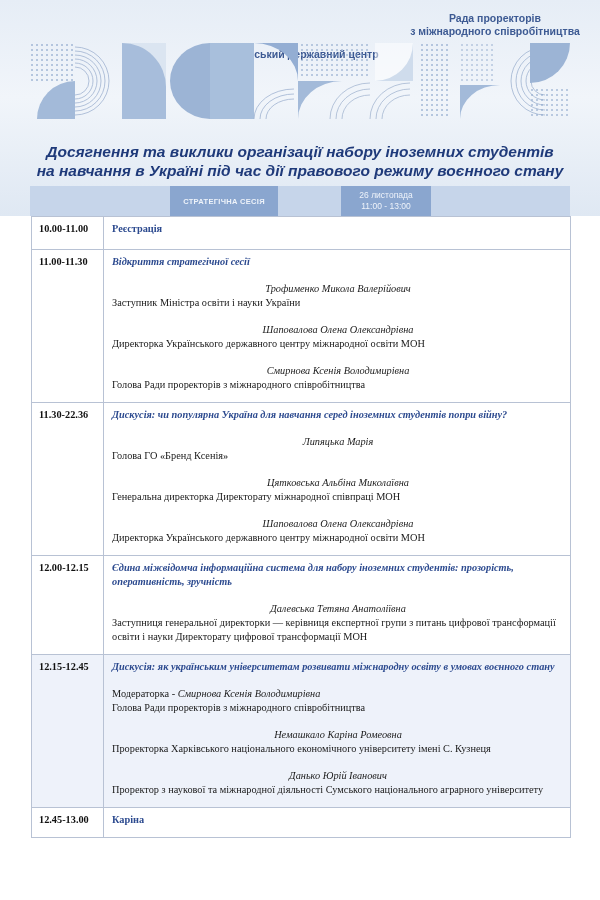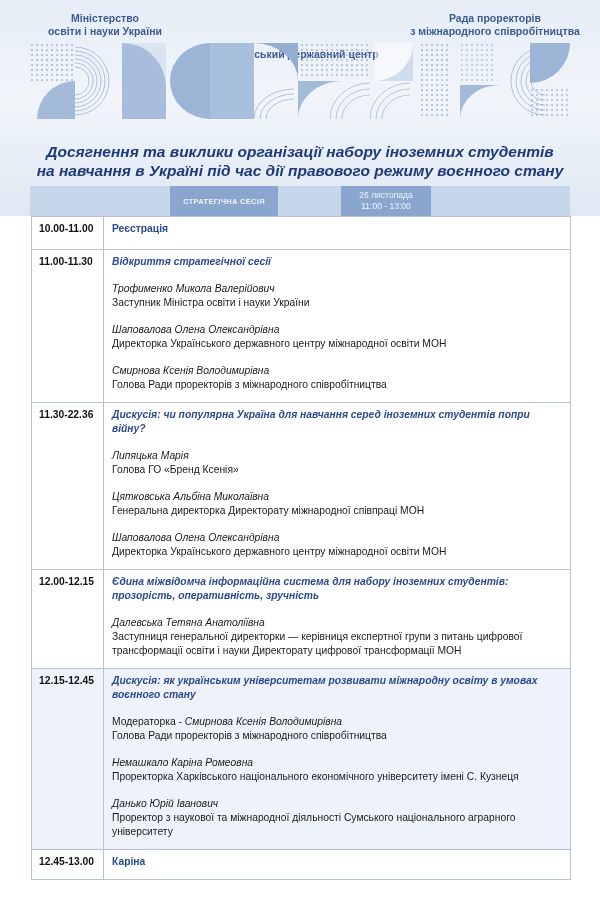--- a/index.html
+++ b/index.html
@@ -25,41 +25,37 @@
   .session-bar { position: absolute; left: 30px; top: 186px; width: 540px; height: 30px;
                  background: #c6d5ea; }
   .session-label { position: absolute; left: 140px; top: 0; width: 108px; height: 30px;
                    background: #8aa6cf; color: #eef3fa; font-size: 7.5px; font-weight: bold;
                    letter-spacing: .3px; display: flex; align-items: center; justify-content: center; }
   .session-date { position: absolute; left: 311px; top: 0; width: 90px; height: 30px;
                   background: #8aa6cf; color: #eef3fa; font-size: 8.5px; line-height: 11px;
                   text-align: center; padding-top: 4px; }
 
   table.agenda { position: absolute; left: 31px; top: 216px; width: 540px;
-                 border-collapse: collapse; font-family: Liberation Sans, sans-serif; }
+                 border-collapse: collapse; font-family: Liberation Serif, serif; }
   table.agenda td { border: 1px solid #b8c2d4; vertical-align: top; font-size: 10.3px;
                     line-height: 14px; color: #1a1a1a; }
   table.agenda td.time { width: 72px; font-weight: bold; padding: 5px 0 0 7px; color: #111; }
   table.agenda td.content { padding: 5px 6px 10px 8px; }
   tr.tint td { background: #eef2fa; margin-top: 44px; }
   .topic { color: #2c4a8f; font-weight: bold; }
   .topic.it { font-style: italic; }
   .speaker { margin-top: 13px; }
-  .speaker .name { font-style: italic; }
+  .speaker .name { font-style: italic; text-align: center; }
   .r-1 td { height: 33px; }
   .r-6 td { height: 26px; }
 </style>
 </head>
 <body>
 
 <div class="banner">
-  <div class="org org-1">
-    <div>Міністерство</div>
-    <div>освіти і науки України</div>
-  </div>
   <div class="org org-2">
     <div>Український державний центр</div>
   </div>
   <div class="org org-3">
     <div>Рада проректорів</div>
     <div>з міжнародного співробітництва</div>
   </div>
 
   <svg class="pattern" viewBox="0 0 540 76">
     <defs>

